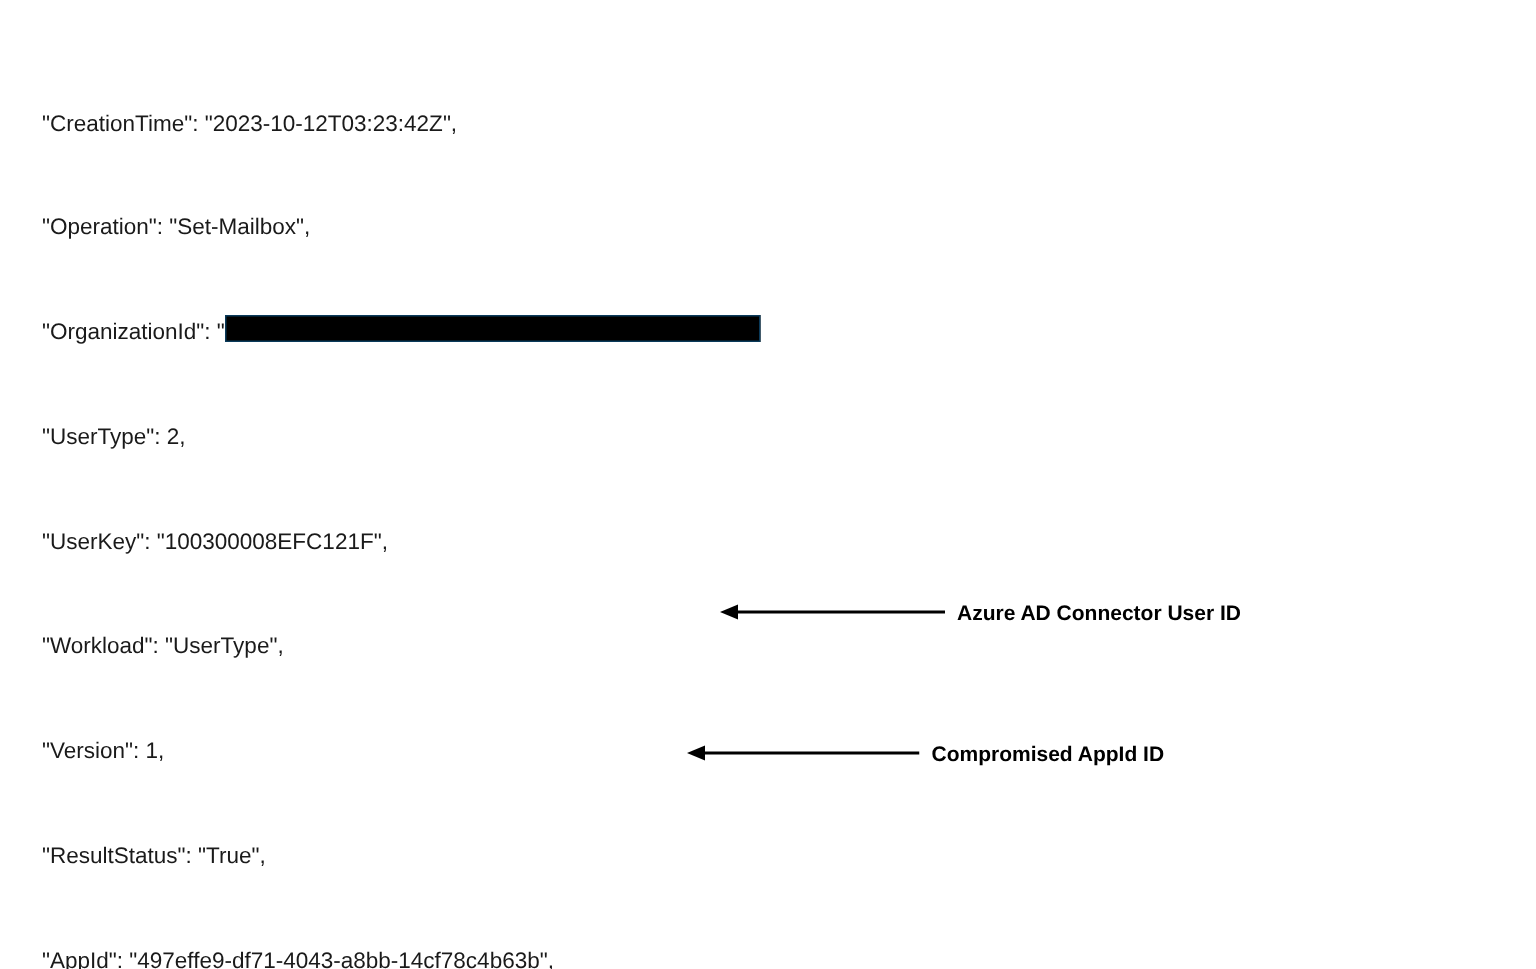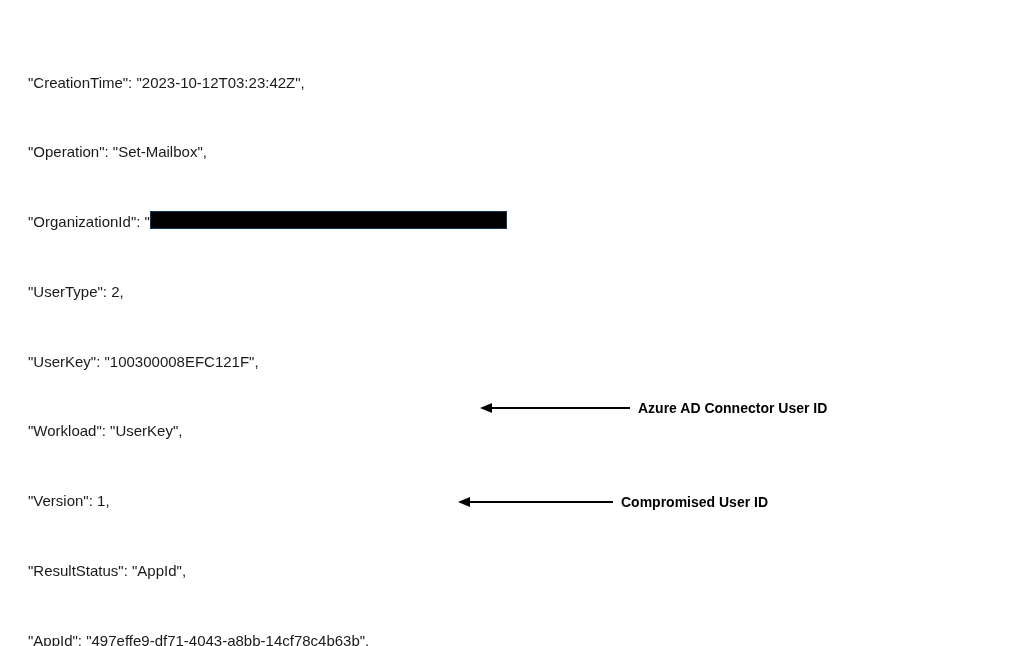--- a/index.html
+++ b/index.html
@@ -59,23 +59,23 @@
 <body>
 
 <div class="wrap">
 
   <div class="code">
     <span class="line lvl0"><span>"CreationTime": "</span><span>2023-10-12T03:23:42Z</span><span>",</span></span>
     <span class="line lvl0"><span>"Operation": "</span><span>Set-Mailbox</span><span>",</span></span>
     <span class="line lvl0"><span>"OrganizationId": "</span><span class="redact" style="width:355px"></span></span>
     <span class="line lvl0"><span>"UserType": </span><span>2</span><span>,</span></span>
     <span class="line lvl0"><span>"UserKey": "</span><span>100300008EFC121F</span><span>",</span></span>
-    <span class="line lvl0"><span>"Workload": "</span><span>UserKey</span><span>",</span></span>
+    <span class="line lvl0"><span>"Workload": "</span><span>UserType</span><span>",</span></span>
     <span class="line lvl0"><span>"Version": </span><span>1</span><span>,</span></span>
-    <span class="line lvl0"><span>"ResultStatus": "</span><span>AppId</span><span>",</span></span>
+    <span class="line lvl0"><span>"ResultStatus": "</span><span>True</span><span>",</span></span>
     <span class="line lvl0"><span>"AppId": "</span><span>497effe9-df71-4043-a8bb-14cf78c4b63b</span><span>",</span></span>
     
     
     
     
     
     
     
     
     
@@ -101,16 +101,16 @@
     <span class="label">Azure AD Connector User ID</span>
   </div>
 
   <div class="arrow-row" style="left:458px; top:494px;">
     <span class="arrow">
       <svg width="155" height="14" viewBox="0 0 155 14">
         <line x1="10" y1="7" x2="155" y2="7" stroke="#000" stroke-width="2"></line>
         <polygon points="0,7 12,2 12,12" fill="#000"></polygon>
       </svg>
     </span>
-    <span class="label">Compromised User ID</span>
+    <span class="label">Compromised AppId ID</span>
   </div>
 
 </div>
 
 </body></html>

